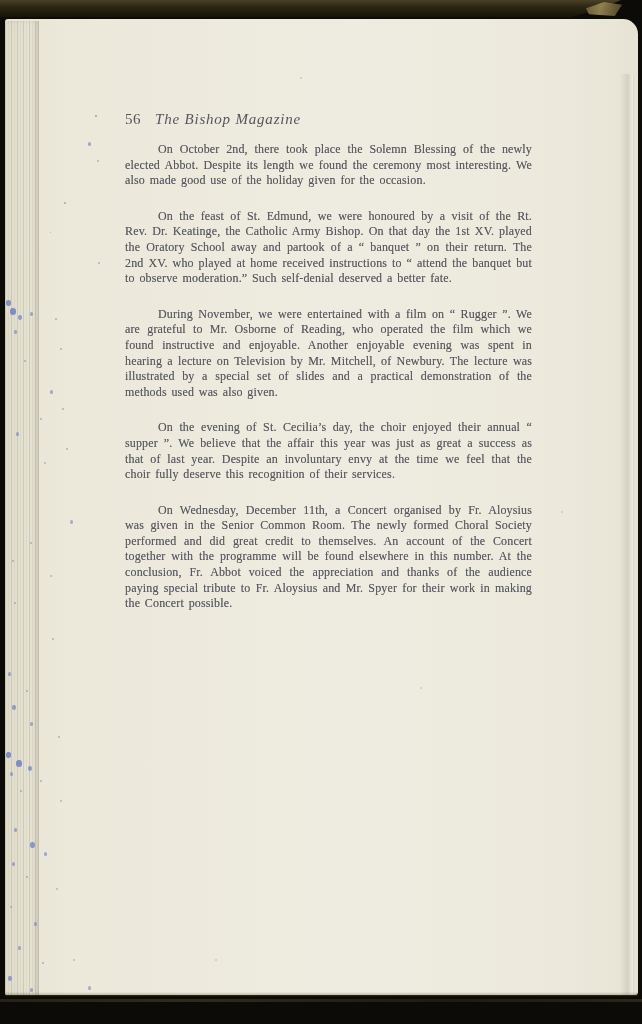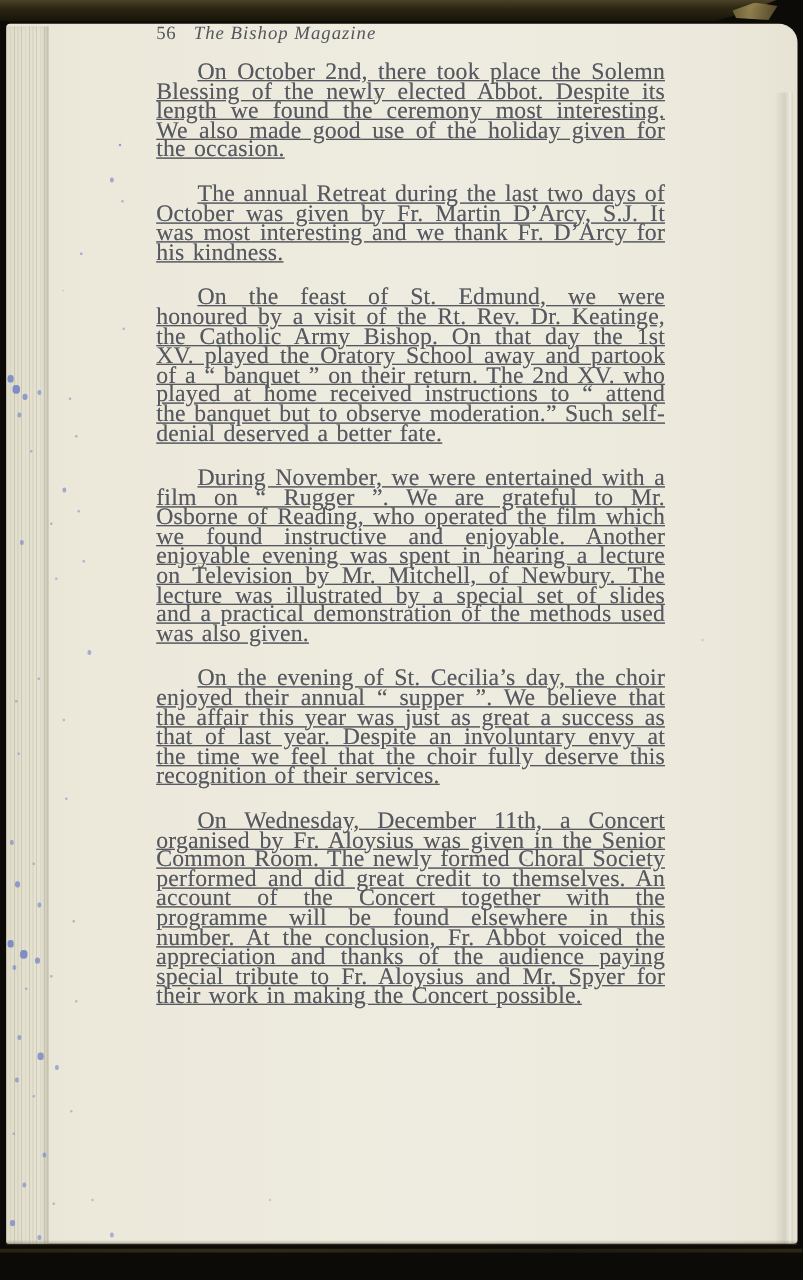--- a/index.html
+++ b/index.html
@@ -52,32 +52,31 @@
   .speckle{position:absolute;border-radius:45%;pointer-events:none;}
   
   .cover-bottom-line{
     position:absolute;left:0;right:0;top:999px;height:3px;
     background:linear-gradient(90deg,#2e2a18 0%,#3a341e 30%,#242012 70%,#332d1a 100%);
     opacity:.8;
   }
   
   .content{position:absolute;left:120px;top:0;width:407px;}
   .running-header{
-    margin-bottom:14px;
+    margin-top:92px;margin-bottom:14px;
     display:flex;align-items:center;gap:14px;
     font-size:15px;color:#54565c;letter-spacing:.5px;
   }
   .mag-title{font-style:italic;letter-spacing:.8px;}
   .para{
-    font-size:19px;line-height:15.6px;margin:0 0 20px 0;
+    font-size:12px;line-height:15.6px;margin:0 0 20px 0;
     text-align:justify;text-indent:33px;
     word-spacing:1.6px;letter-spacing:.15px;
     color:#575960;
     text-shadow:0 0 .5px rgba(87,89,96,.55);
-    text-decoration:underline;
   }
 </style>
 </head>
 <body>
 
 <div class="cover-top"></div>
 <div class="gold-scrap"></div>
 
 <div class="page">
   <div class="edge-strip"></div>
@@ -139,21 +138,20 @@
       <div class="speckle" style="left: 415px; top: 668px; width: 2px; height: 2px; background: rgb(188, 171, 136); opacity: 0.5;"></div>
       <div class="speckle" style="left: 210px; top: 940px; width: 2px; height: 2px; background: rgb(188, 171, 136); opacity: 0.5;"></div>
     </div>
 
   <div class="content">
     <div class="running-header">
       <span>56</span>
       <span class="mag-title">The Bishop Magazine</span>
     </div>
     <p class="para">On October 2nd, there took place the Solemn Blessing of the newly elected Abbot.  Despite its length we found the ceremony most interesting.  We also made good use of the holiday given for the occasion.</p>
-    <p class="para">The annual Retreat during the last two days of October was given by Fr. Martin D’Arcy, S.J.  It was most interesting and we thank Fr. D’Arcy for his kindness.</p>
     <p class="para">On the feast of St. Edmund, we were honoured by a visit of the Rt. Rev. Dr. Keatinge, the Catholic Army Bishop.  On that day the 1st XV. played the Oratory School away and partook of a “ banquet ” on their return.  The 2nd XV. who played at home received instructions to “ attend the banquet but to observe moderation.”  Such self-denial deserved a better fate.</p>
     <p class="para">During November, we were entertained with a film on “ Rugger ”.  We are grateful to Mr. Osborne of Reading, who operated the film which we found instructive and enjoyable.  Another enjoyable evening was spent in hearing a lecture on Television by Mr. Mitchell, of Newbury.  The lecture was illustrated by a special set of slides and a practical demonstration of the methods used was also given.</p>
     <p class="para">On the evening of St. Cecilia’s day, the choir enjoyed their annual “ supper ”.  We believe that the affair this year was just as great a success as that of last year.  Despite an involuntary envy at the time we feel that the choir fully deserve this recognition of their services.</p>
     <p class="para">On Wednesday, December 11th, a Concert organised by Fr. Aloysius was given in the Senior Common Room.  The newly formed Choral Society performed and did great credit to themselves.  An account of the Concert together with the programme will be found elsewhere in this number.  At the conclusion, Fr. Abbot voiced the appreciation and thanks of the audience paying special tribute to Fr. Aloysius and Mr. Spyer for their work in making the Concert possible.</p>
   </div>
 </div>
 
 <div class="cover-bottom-line"></div>
 
 </body></html>

